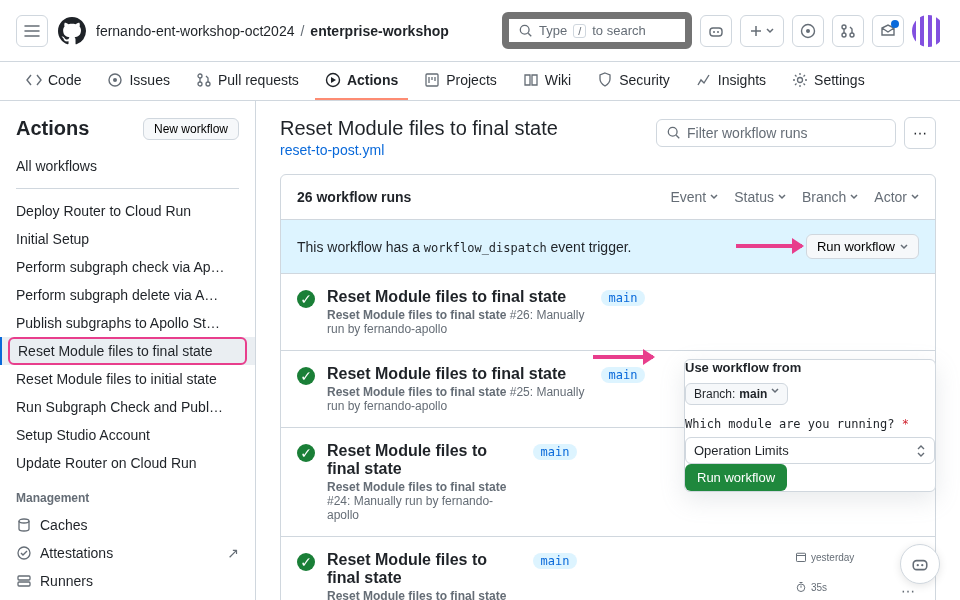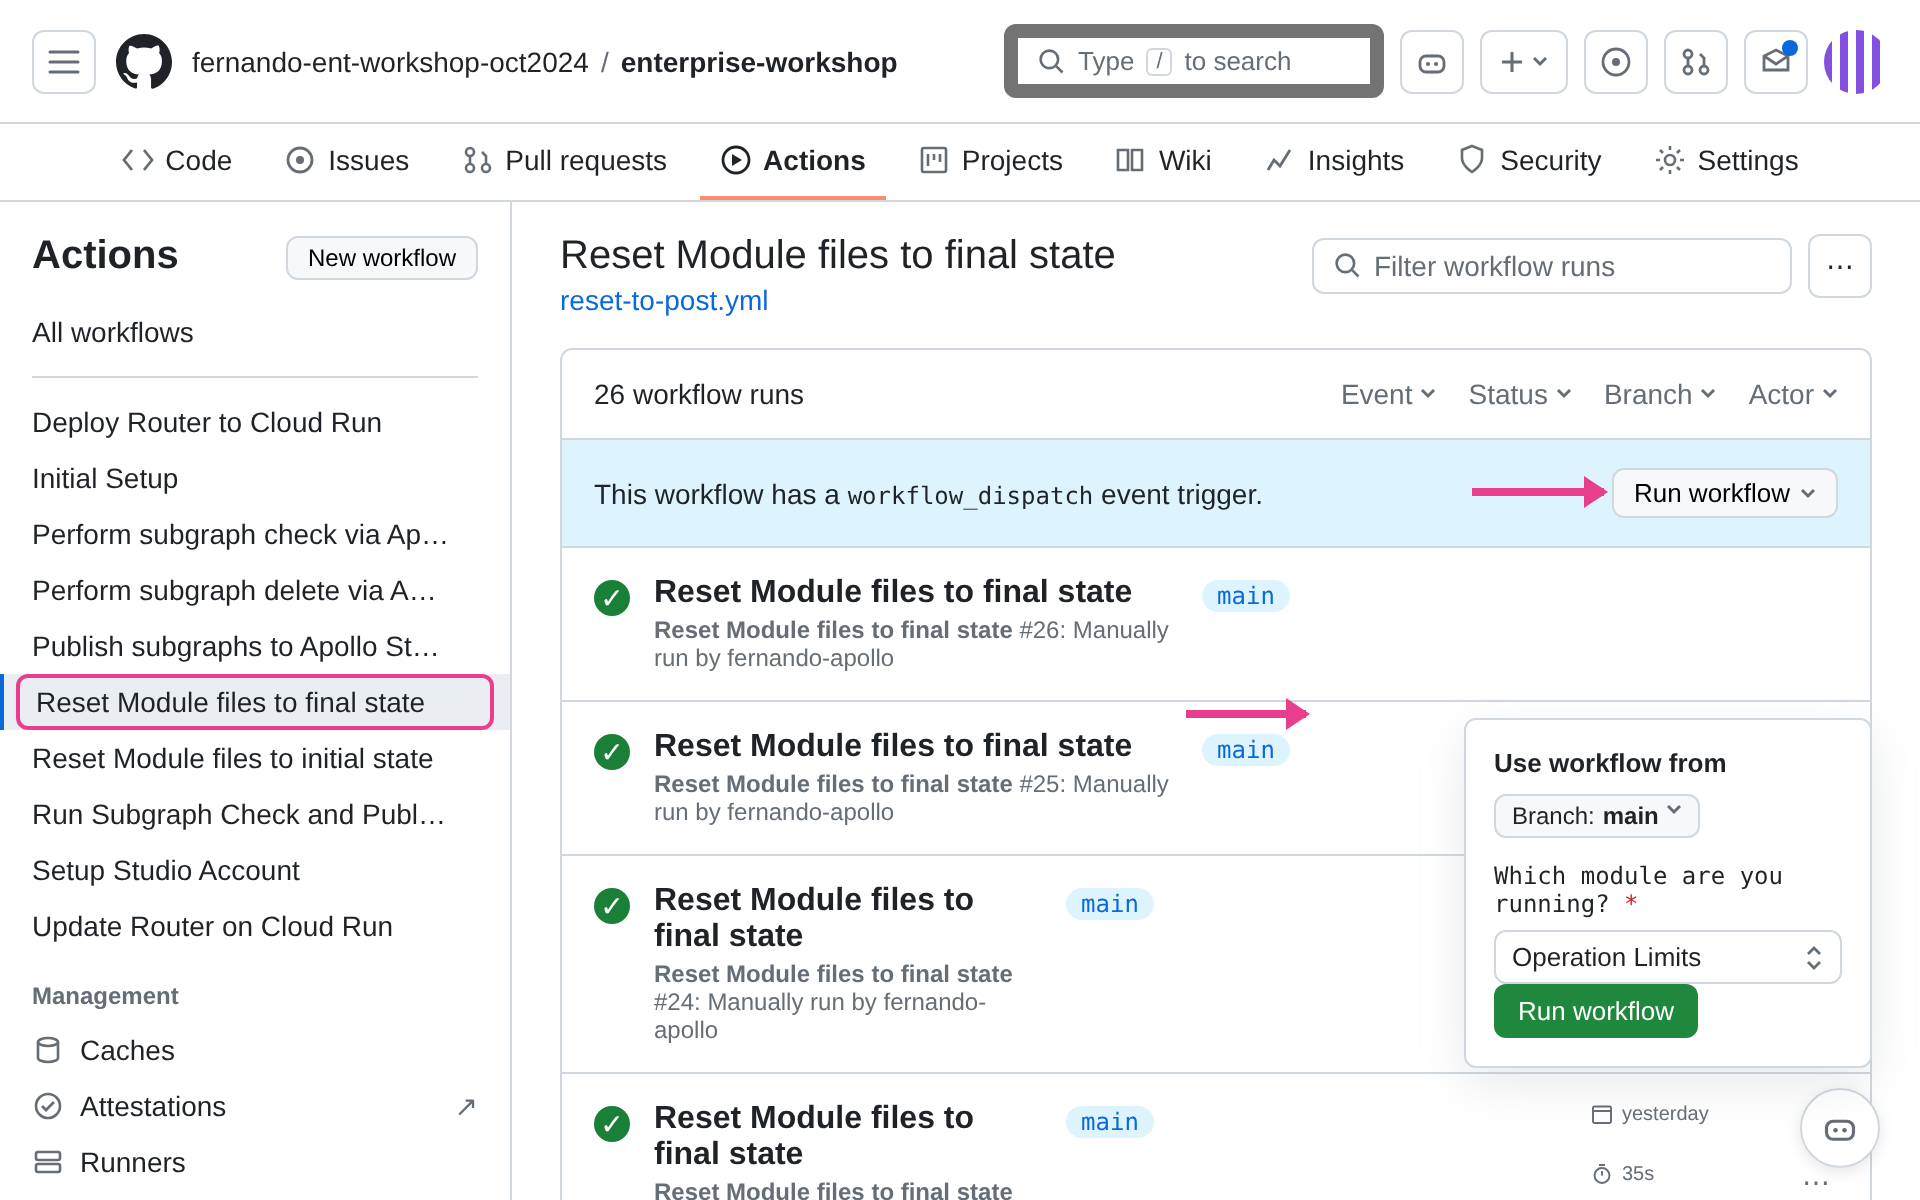--- a/index.html
+++ b/index.html
@@ -10,21 +10,21 @@
 .breadcrumb { display: flex; align-items: center; gap: 6px; color: #1f2328; }
 .breadcrumb .sep { color: #656d76; }
 .breadcrumb .repo { font-weight: 600; }
 .topbar-spacer { flex: 1; }
 .search-box { display: flex; align-items: center; gap: 6px; border: 7px solid #737373; border-radius: 6px; padding: 4px 10px; width: 190px; color: #656d76; font-size: 13px; }
 .kbd { border: 1px solid #d0d7de; border-radius: 3px; padding: 0 4px; font-size: 11px; }
 .icon-btn { width: 32px; height: 32px; border: 1px solid #d0d7de; border-radius: 6px; display: flex; align-items: center; justify-content: center; cursor: pointer; background: #fff; position: relative; }
 .icon-btn.plus { width: 44px; }
 .notif-dot { position: absolute; top: 4px; right: 4px; width: 8px; height: 8px; background: #0969da; border-radius: 50%; }
 .avatar { width: 32px; height: 32px; border-radius: 50%; background: repeating-linear-gradient(90deg, #8250df 0 4px, #fff 4px 8px); }
-.repo-nav { display: flex; gap: 6px; padding: 0 16px; border-bottom: 1px solid #d0d7de; justify-content: center; }
+.repo-nav { display: flex; gap: 6px; padding: 0 16px; border-bottom: 1px solid #d0d7de; }
 .repo-nav-item { display: flex; align-items: center; gap: 6px; padding: 10px 10px; color: #1f2328; font-size: 14px; cursor: pointer; border-bottom: 2px solid transparent; }
 .repo-nav-item.active { border-bottom-color: #fd8c73; font-weight: 600; }
 .main-layout { display: flex; }
 .sidebar { width: 256px; border-right: 1px solid #d0d7de; padding: 16px 0; min-height: 520px; }
 .sidebar-header { display: flex; align-items: center; justify-content: space-between; padding: 0 16px 12px; }
 .sidebar-header h2 { font-size: 20px; font-weight: 600; }
 .new-wf-btn { border: 1px solid #d0d7de; border-radius: 6px; padding: 3px 10px; font-size: 12px; background: #f6f8fa; cursor: pointer; }
 .sidebar-item { padding: 6px 16px; cursor: pointer; display: flex; align-items: center; gap: 8px; font-size: 14px; color: #1f2328; }
 .sidebar-item.selected { background: #eaeef2; border-left: 2px solid #0969da; font-weight: 400; }
 .sidebar-rule { border-top: 1px solid #d0d7de; margin: 8px 16px 0; }
@@ -33,38 +33,38 @@
 .sidebar-highlight::after { content:''; position:absolute; top:0; right:8px; bottom:0; left:8px; border: 2px solid #e83e8c; border-radius: 6px; pointer-events:none; }
 .ext-icon { margin-left: auto; color: #656d76; }
 .content { flex: 1; padding: 16px 24px; position: relative; }
 .wf-header { display: flex; align-items: flex-start; justify-content: space-between; margin-bottom: 16px; }
 .wf-title { font-size: 20px; font-weight: 400; }
 .wf-file { color: #0969da; font-size: 14px; margin-top: 2px; display: inline-block; }
 .filter-input { border: 1px solid #d0d7de; border-radius: 6px; padding: 5px 10px; width: 240px; display: flex; align-items: center; gap: 6px; color: #656d76; }
 .kebab-btn { width: 32px; height: 32px; border: 1px solid #d0d7de; border-radius: 6px; display:flex; align-items:center; justify-content:center; margin-left:8px; cursor:pointer; }
 .runs-box { border: 1px solid #d0d7de; border-radius: 6px; overflow: hidden; }
 .runs-header { display: flex; align-items: center; justify-content: space-between; padding: 14px 16px; border-bottom: 1px solid #d0d7de; }
-.runs-count { font-weight: 400; }
+.runs-count { font-weight: 700; }
 .filters { display: flex; gap: 16px; color: #656d76; }
 .filter-drop { display: flex; align-items: center; gap: 4px; cursor: pointer; }
 .dispatch-banner { background: #ddf4ff; padding: 14px 16px; display: flex; align-items: center; justify-content: space-between; border-bottom: 1px solid #d0d7de; position: relative; }
 .dispatch-text code { font-family: ui-monospace, monospace; font-size: 12px; background: transparent; }
 .run-wf-btn { border: 1px solid #d0d7de; background: #f6f8fa; border-radius: 6px; padding: 4px 10px; font-size: 13px; display: flex; align-items: center; gap: 5px; cursor: pointer; }
 .run-item { display: flex; padding: 14px 16px; border-bottom: 1px solid #d0d7de; gap: 12px; align-items: flex-start; }
 .status-icon { width: 18px; height: 18px; border-radius: 50%; display: flex; align-items: center; justify-content: center; margin-top: 2px; flex-shrink: 0; }
 .status-success { background: #1a7f37; color: #fff; }
 .run-body { flex: 1; min-width: 0; }
 .run-title { font-weight: 600; font-size: 16px; color: #1f2328; margin-bottom: 2px; }
 .run-sub { font-size: 12px; color: #656d76; }
 .run-sub .bold { font-weight: 600; color: #656d76; }
 .branch-tag { background: #ddf4ff; color: #0969da; border-radius: 999px; padding: 1px 8px; font-size: 12px; font-family: ui-monospace, monospace; align-self: flex-start; margin-top: 2px; }
 .run-meta { display: flex; flex-direction: column; gap: 18px; font-size: 10px; color: #656d76; width: 90px; }
 .run-meta div { display: flex; align-items: center; gap: 4px; }
 .run-kebab { color: #656d76; cursor: pointer; padding: 4px; align-self: center; }
-.popover { position: absolute; top: 258px; right: 24px; width: 204px; background: #fff; border: 1px solid #d0d7de; border-radius: 6px; box-shadow: 0 8px 24px rgba(140,149,159,0.2); padding: 14px; z-index: 10; }
+.popover { position: absolute; top: 258px; right: 24px; width: 252px; background: #fff; border: 1px solid #d0d7de; border-radius: 6px; box-shadow: 0 8px 24px rgba(140,149,159,0.2); z-index: 10; }
 .popover h4 { font-size: 13px; font-weight: 600; margin-bottom: 8px; }
 .branch-select { border: 1px solid #d0d7de; background: #f6f8fa; border-radius: 6px; padding: 3px 8px; font-size: 12px; display: inline-flex; gap: 4px; cursor: pointer; margin-bottom: 12px; }
 .module-label { font-family: ui-monospace, monospace; font-size: 12px; margin-bottom: 6px; }
 .req-star { color: #cf222e; }
 .module-select { width: 100%; border: 1px solid #d0d7de; border-radius: 6px; padding: 5px 8px; font-size: 13px; display: flex; justify-content: space-between; align-items: center; cursor: pointer; }
 .run-green-btn { background: #1f883d; color: #fff; border: none; border-radius: 6px; padding: 6px 12px; font-size: 13px; font-weight: 500; cursor: pointer; }
 .arrow { position: absolute; height: 4px; background: #e83e8c; z-index: 5; }
 .arrow::after { content:''; position:absolute; right:-2px; top:-6px; border-left:12px solid #e83e8c; border-top:8px solid transparent; border-bottom:8px solid transparent; }
 .copilot-fab { position: fixed; bottom: 16px; right: 20px; width: 40px; height: 40px; border: 1px solid #d0d7de; border-radius: 50%; background: #fff; box-shadow: 0 2px 8px rgba(0,0,0,0.1); display:flex; align-items:center; justify-content:center; cursor:pointer; }
 svg { display: block; }
@@ -175,29 +175,29 @@
       <span>Projects</span>
     </div>
   <div class="repo-nav-item">
       <svg width="16" height="16" viewBox="0 0 16 16">
         <path d="M2 3h5v10H2zM9 3h5v10H9z" fill="none" stroke="#656d76" stroke-width="1.3"></path>
       </svg>
       <span>Wiki</span>
     </div>
   <div class="repo-nav-item">
       <svg width="16" height="16" viewBox="0 0 16 16">
+        <path d="M8 1l5 2v4c0 4-5 7-5 7s-5-3-5-7V3l5-2z" fill="none" stroke="#656d76" stroke-width="1.3"></path>
+      </svg>
+      <span>Security</span>
+    </div>
+  <div class="repo-nav-item">
+      <svg width="16" height="16" viewBox="0 0 16 16">
         <path d="M2 13l3-5 3 3 5-8" fill="none" stroke="#656d76" stroke-width="1.4"></path>
       </svg>
       <span>Insights</span>
-    </div>
-  <div class="repo-nav-item">
-      <svg width="16" height="16" viewBox="0 0 16 16">
-        <path d="M8 1l5 2v4c0 4-5 7-5 7s-5-3-5-7V3l5-2z" fill="none" stroke="#656d76" stroke-width="1.3"></path>
-      </svg>
-      <span>Security</span>
     </div>
   <div class="repo-nav-item">
       <svg width="16" height="16" viewBox="0 0 16 16">
         <circle cx="8" cy="8" r="2.5" fill="none" stroke="#656d76" stroke-width="1.3"></circle>
         <path d="M8 1v2M8 13v2M1 8h2M13 8h2M3 3l1.5 1.5M11.5 11.5L13 13M13 3l-1.5 1.5M4.5 11.5L3 13" stroke="#656d76" stroke-width="1.3"></path>
       </svg>
       <span>Settings</span>
     </div>
 </div>
 

